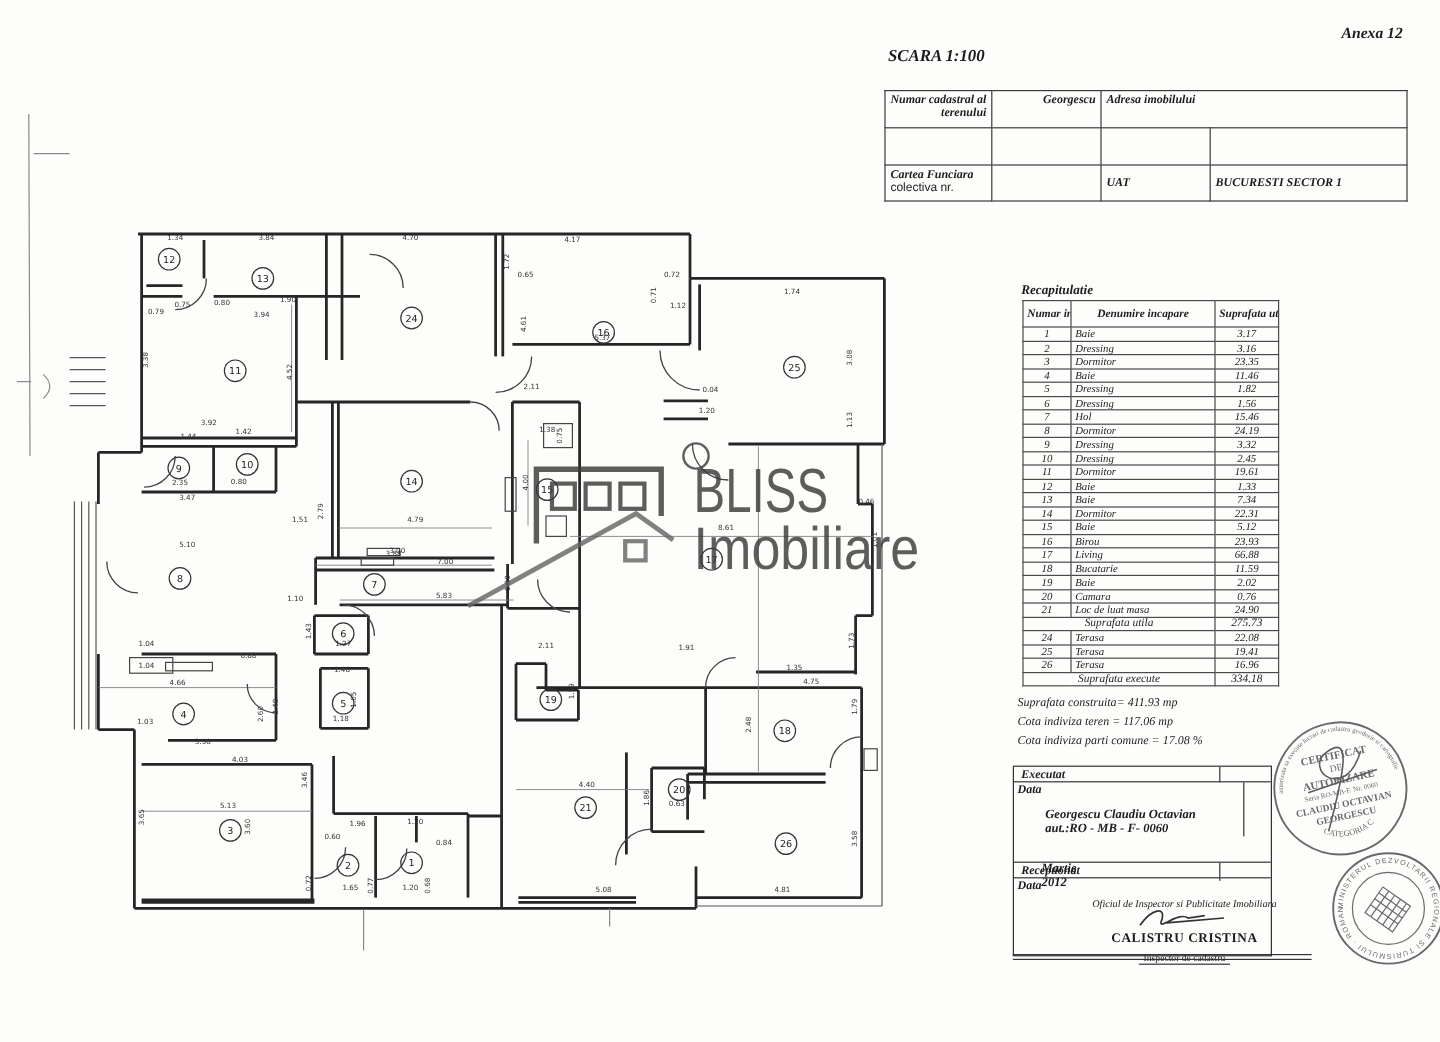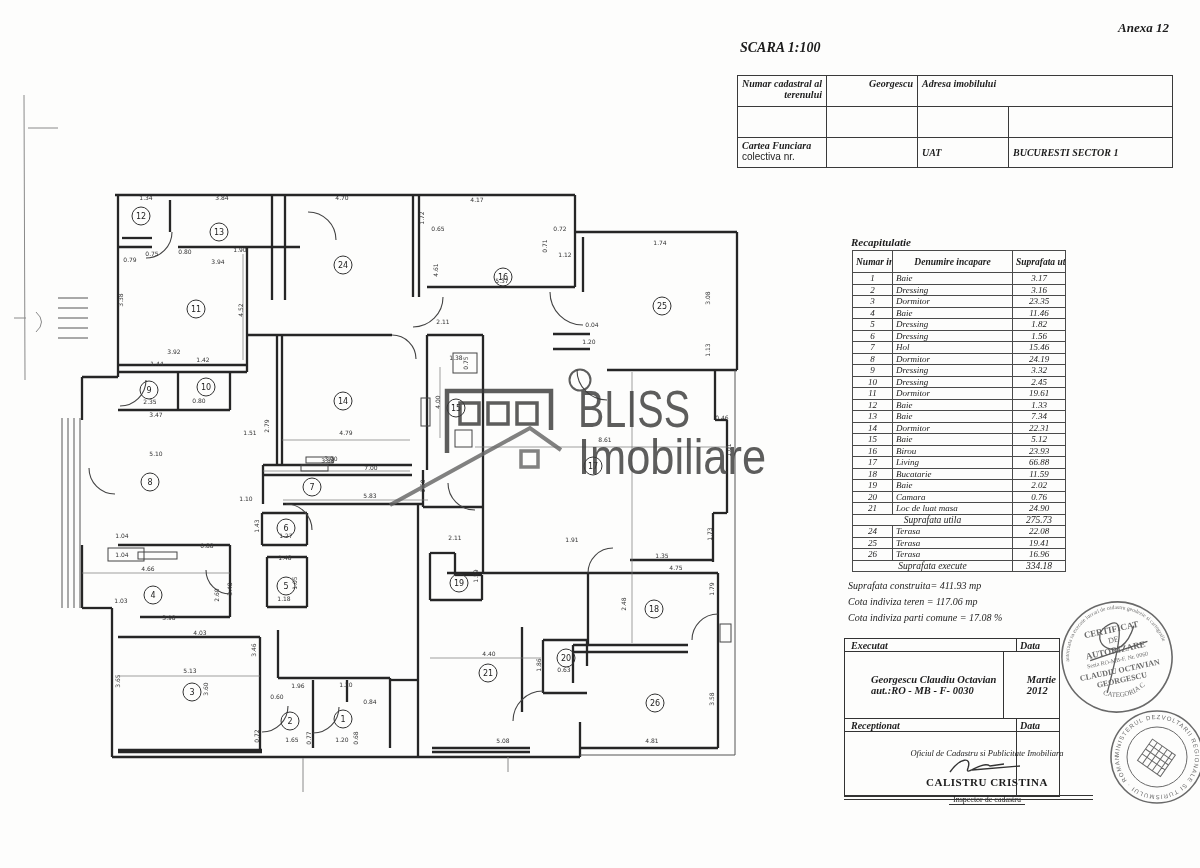--- a/index.html
+++ b/index.html
@@ -27,21 +27,21 @@
   #recap-table td,#recap-table th{border:1px solid #4a4a4a;padding:0 3px;
       font:italic 9px "Liberation Serif",serif;height:10.5px;overflow:hidden;white-space:nowrap;}
   #recap-table th{font:bold italic 9.5px "Liberation Serif",serif;text-align:center;height:21px;}
   #recap-table .num{text-align:center;}
   #recap-table .val{text-align:center;}
   #recap-table .sum td{font:italic 9.5px "Liberation Serif",serif;}
   #recap-notes{top:578px;left:848px;font:italic 10px "Liberation Serif",serif;line-height:16px;}
 
   
   #exec-table{top:638px;left:844px;width:214px;border:1px solid #333;border-collapse:collapse;}
-  .ex-row{display:flex;border-bottom:1px solid #333;}
+  .ex-row{display:flex;border-bottom:1px solid #333;flex-direction:column;}
   .ex-l{width:172px;border-right:1px solid #333;padding:1px 6px;box-sizing:border-box;}
   .ex-r{width:42px;padding:1px 3px;box-sizing:border-box;text-align:left;}
   .ex-h{font:bold italic 10px "Liberation Serif",serif;}
   .ex-b{font:bold italic 10.5px "Liberation Serif",serif;margin-left:20px;}
   #ocpi-block{top:748px;left:878px;width:218px;text-align:center;}
   #ocpi-line1{font:italic 8.5px "Liberation Serif",serif;color:#222;}
   #ocpi-name{font:bold 11px "Liberation Serif",serif;letter-spacing:.5px;}
   #ocpi-title{font:8px "Liberation Serif",serif;border-bottom:1px solid #333;display:inline-block;padding:0 4px;}
   #exec-underline{top:795px;left:844px;width:249px;height:3px;
                   border-top:1px solid #333;border-bottom:1px solid #333;}
@@ -585,39 +585,39 @@
   </div>
 
   <div class="abs" id="exec-table">
     <div class="ex-row" style="height:12px">
       <div class="ex-l ex-h">Executat</div>
       <div class="ex-r ex-h">Data</div>
     </div>
     <div class="ex-row" style="height:66px">
       <div class="ex-l ex-b" style="padding-top:22px">
         <div>Georgescu Claudiu Octavian</div>
-        <div>aut.:RO - MB - F- 0030</div>
+        <div>aut.:RO - MB - F- 0060</div>
       </div>
       <div class="ex-r ex-b" style="padding-top:22px">
         <div>Martie</div>
         <div>2012</div>
       </div>
     </div>
     <div class="ex-row" style="height:12px">
       <div class="ex-l ex-h">Receptionat</div>
       <div class="ex-r ex-h">Data</div>
     </div>
     <div class="ex-row" style="height:64px;border-bottom:none">
       <div class="ex-l"></div>
         <div class="ex-r"></div>
     </div>
   </div>
 
   <div class="abs" id="ocpi-block">
-    <div id="ocpi-line1">Oficiul de Cadastru si Publicitate Imobiliara</div>
+    <div id="ocpi-line1">Oficiul de Inspector si Publicitate Imobiliara</div>
     <svg width="90" height="22" viewBox="0 0 90 22" style="margin:-4px 0 -6px 0">
       <path d="M8,16 C18,2 30,0 26,12 C22,22 40,4 48,10 L62,8 M30,14 L78,10" stroke="#333" stroke-width="1.4" fill="none"></path>
     </svg>
     <div id="ocpi-name">CALISTRU CRISTINA</div>
     <div><span id="ocpi-title">Inspector de cadastru</span></div>
   </div>
   <div class="abs" id="exec-underline"></div>
 
   <svg class="abs" style="top:0;left:0;opacity:.9" width="1200" height="868" viewBox="0 0 1200 868">
     <defs>

